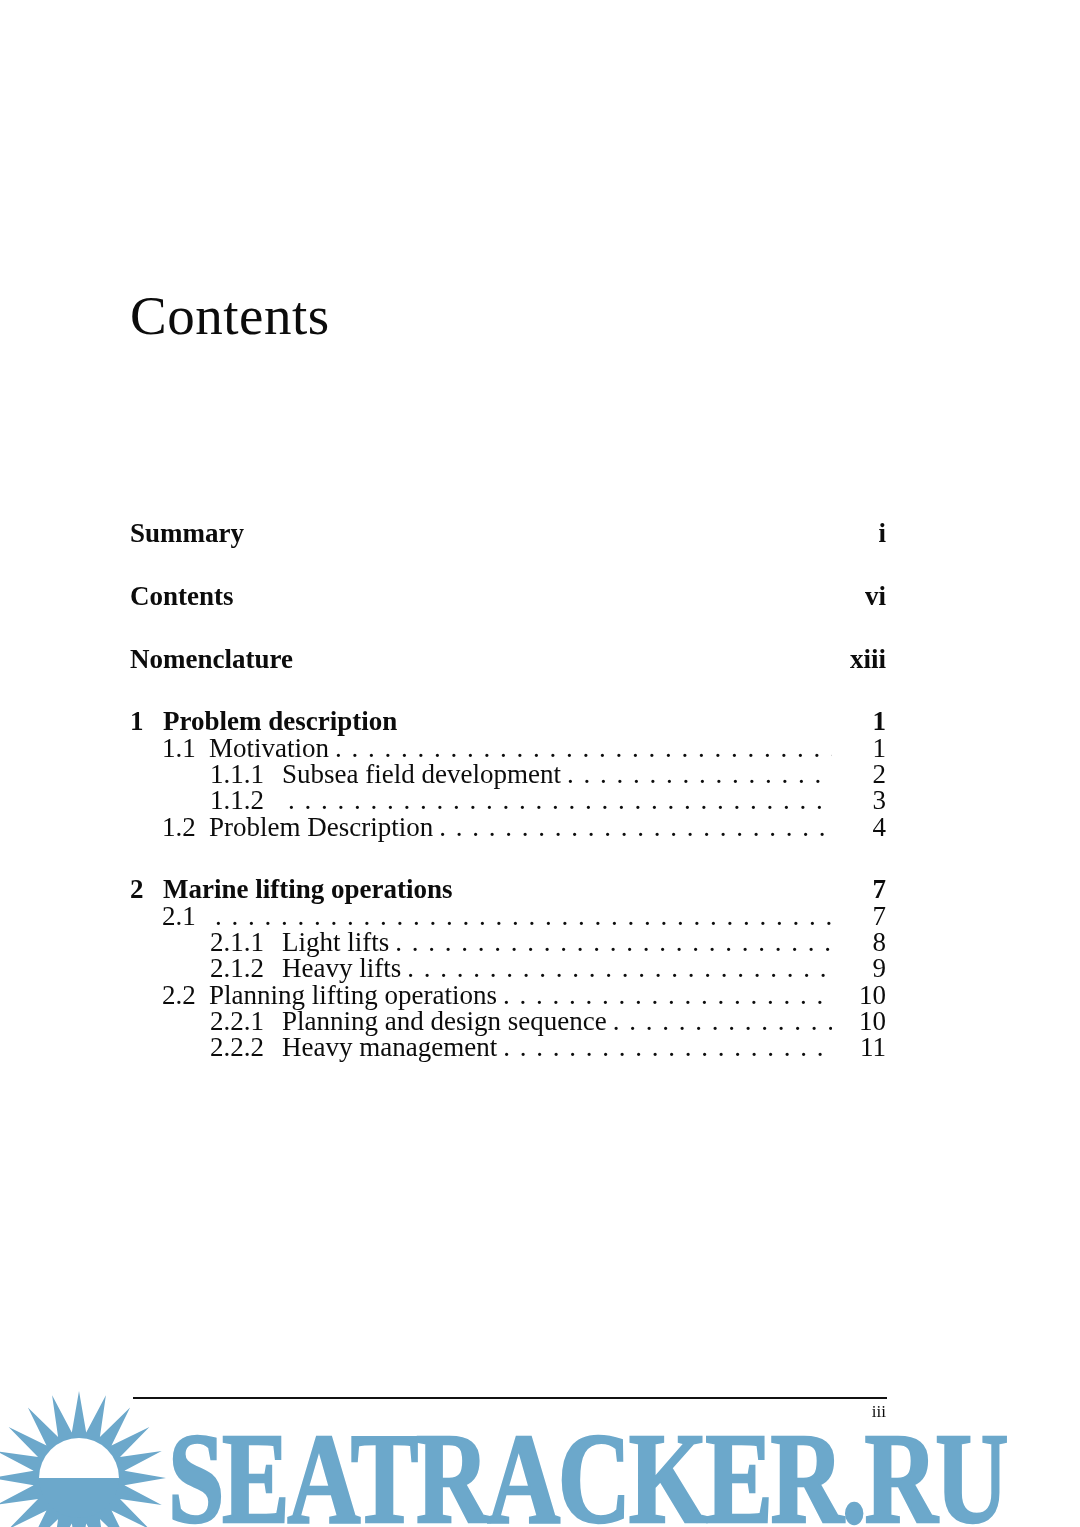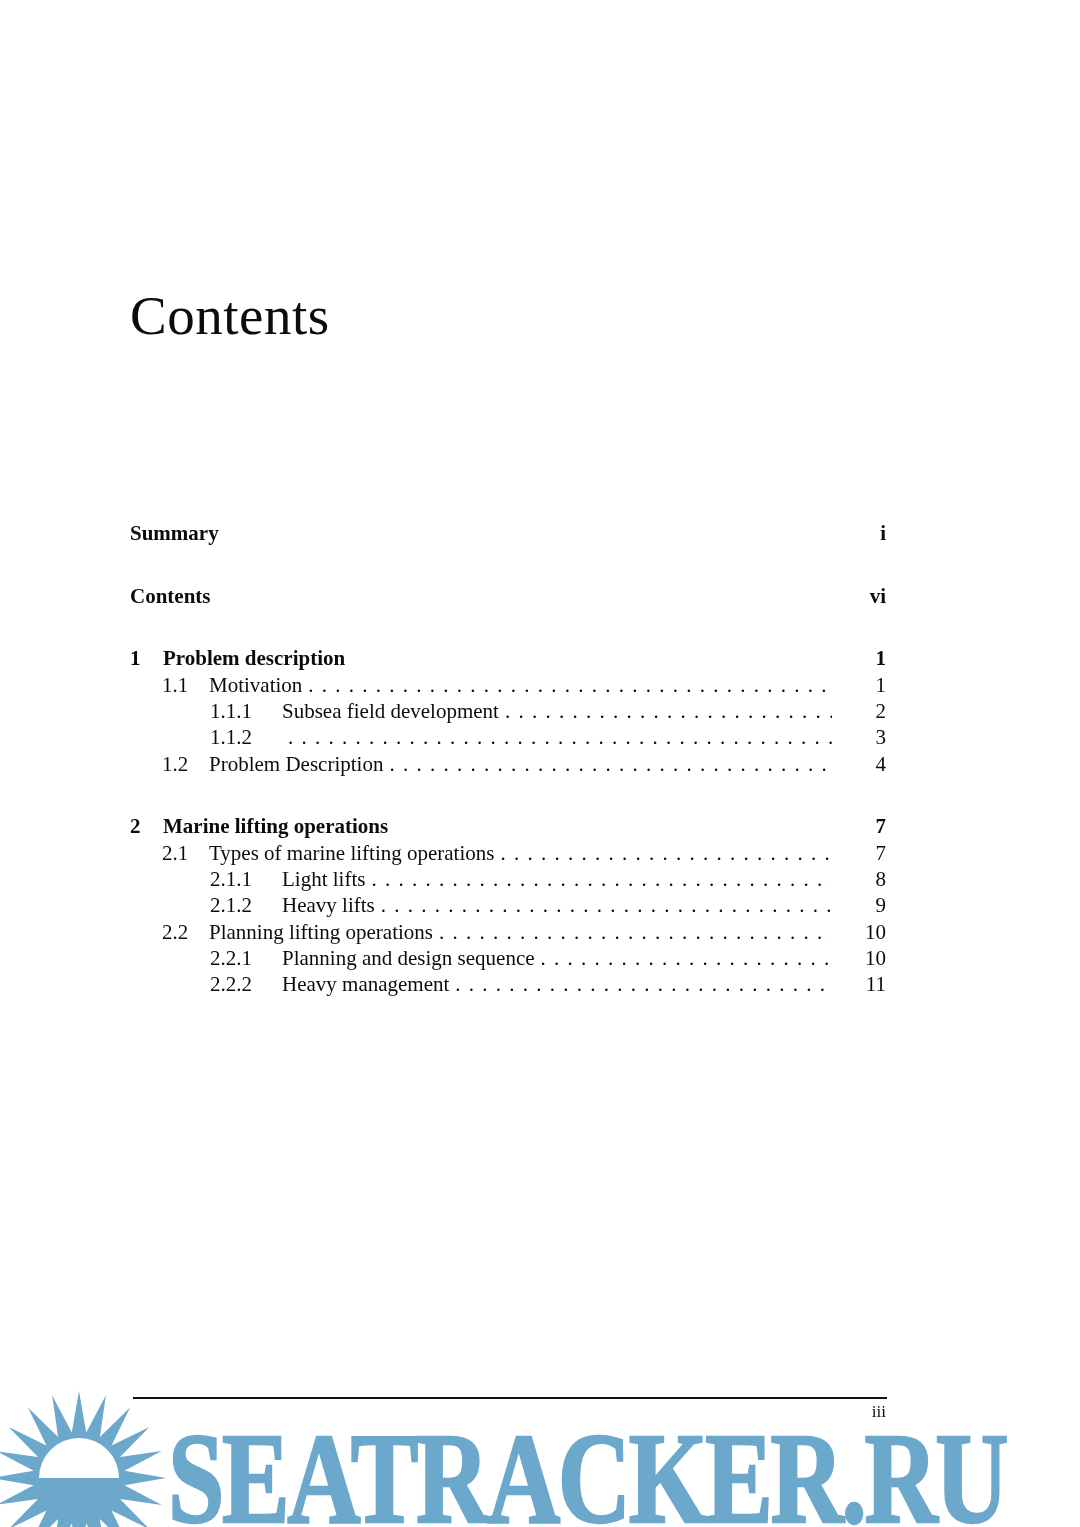--- a/index.html
+++ b/index.html
@@ -24,21 +24,21 @@
     font-weight: 400;
     line-height: 58px;
     margin: 287px 0 0 0;
     letter-spacing: 0.5px;
   }
 
   .row {
     display: flex;
     align-items: flex-start;
     line-height: 26px;
-    font-size: 21px;
+    font-size: 27px;
   }
   .fm-row  { font-weight: bold; margin-top: 37px; }
   .fm-row.first { margin-top: 175px; }
   .ch-row  { font-weight: bold; margin-top: 36px; }
   .sec-row { margin-top: 1px; padding-left: 32px; }
   .sub-row { padding-left: 80px; }
 
   .num { display: inline-block; }
   .ch-num  { width: 33px; }
   .sec-num { width: 47px; }
@@ -105,20 +105,25 @@
     <div class="row fm-row first">
       <span>Summary</span>
       <span class="spacer"></span>
       <span class="page-num">i</span>
     </div>
     <div class="row fm-row">
       <span>Contents</span>
       <span class="spacer"></span>
       <span class="page-num">vi</span>
     </div>
+    <div class="row fm-row">
+      <span>Nomenclature</span>
+      <span class="spacer"></span>
+      <span class="page-num">xiii</span>
+    </div>
 
     <div class="row ch-row">
       <span class="num ch-num">1</span>
       <span>Problem description</span>
       <span class="spacer"></span>
       <span class="page-num">1</span>
     </div>
     <div class="row sec-row">
       <span class="num sec-num">1.1</span>
       <span>Motivation</span>
@@ -144,21 +149,20 @@
     </div>
 
     <div class="row ch-row">
       <span class="num ch-num">2</span>
       <span>Marine lifting operations</span>
       <span class="spacer"></span>
       <span class="page-num">7</span>
     </div>
     <div class="row sec-row">
       <span class="num sec-num">2.1</span>
-      <span>Types of marine lifting operations</span>
       <span class="dots">. . . . . . . . . . . . . . . . . . . . . . . . . . . . . . . . . . . . . . . . . . . . . . . . . . . . . . . . . . . . . . . . . . . . . . . . . . . . . . . . </span>
       <span class="page-num">7</span>
     </div>
     <div class="row sub-row">
       <span class="num sub-num">2.1.1</span>
       <span>Light lifts</span>
       <span class="dots">. . . . . . . . . . . . . . . . . . . . . . . . . . . . . . . . . . . . . . . . . . . . . . . . . . . . . . . . . . . . . . . . . . . . . . . . . . . . . . . . </span>
       <span class="page-num">8</span>
     </div>
     <div class="row sub-row">

